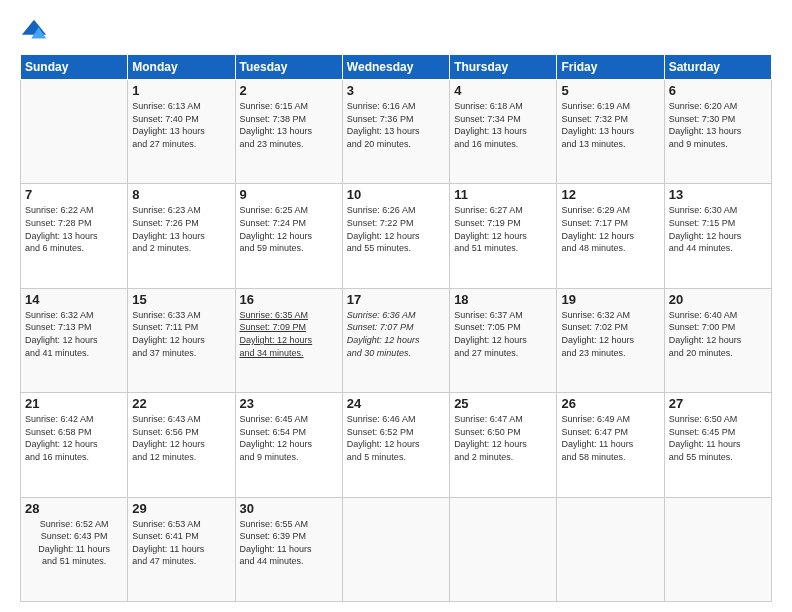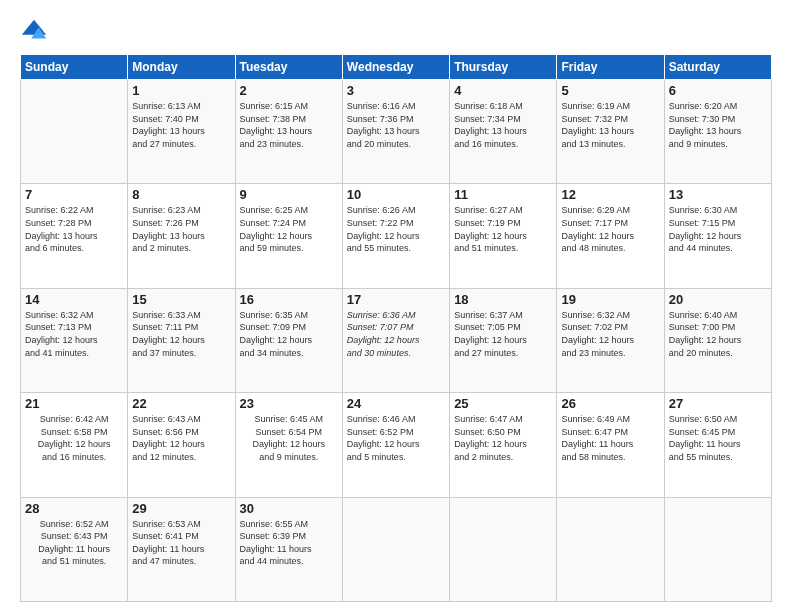--- a/index.html
+++ b/index.html
@@ -237,21 +237,21 @@
           </td>
           <td>
             <span class="day-number">15</span>
             <div class="day-info" style="white-space: pre-line;">Sunrise: 6:33 AM
 Sunset: 7:11 PM
 Daylight: 12 hours
 and 37 minutes.</div>
           </td>
           <td>
             <span class="day-number">16</span>
-            <div class="day-info" style="white-space: pre-line;">Sunrise: 6:35 AM
+            <div class="day-info" style="white-space: pre-line; text-decoration: underline;">Sunrise: 6:35 AM
 Sunset: 7:09 PM
 Daylight: 12 hours
 and 34 minutes.</div>
           </td>
           <td>
             <span class="day-number">17</span>
             <div class="day-info" style="white-space: pre-line; font-style: italic;">Sunrise: 6:36 AM
 Sunset: 7:07 PM
 Daylight: 12 hours
 and 30 minutes.</div>
@@ -274,35 +274,35 @@
             <span class="day-number">20</span>
             <div class="day-info" style="white-space: pre-line;">Sunrise: 6:40 AM
 Sunset: 7:00 PM
 Daylight: 12 hours
 and 20 minutes.</div>
           </td>
         </tr>
         <tr>
           <td>
             <span class="day-number">21</span>
-            <div class="day-info" style="white-space: pre-line; text-align: center;">Sunrise: 6:42 AM
+            <div class="day-info" style="white-space: pre-line;">Sunrise: 6:42 AM
 Sunset: 6:58 PM
 Daylight: 12 hours
 and 16 minutes.</div>
           </td>
           <td>
             <span class="day-number">22</span>
             <div class="day-info" style="white-space: pre-line;">Sunrise: 6:43 AM
 Sunset: 6:56 PM
 Daylight: 12 hours
 and 12 minutes.</div>
           </td>
           <td>
             <span class="day-number">23</span>
-            <div class="day-info" style="white-space: pre-line; text-align: center;">Sunrise: 6:45 AM
+            <div class="day-info" style="white-space: pre-line;">Sunrise: 6:45 AM
 Sunset: 6:54 PM
 Daylight: 12 hours
 and 9 minutes.</div>
           </td>
           <td>
             <span class="day-number">24</span>
             <div class="day-info" style="white-space: pre-line;">Sunrise: 6:46 AM
 Sunset: 6:52 PM
 Daylight: 12 hours
 and 5 minutes.</div>

